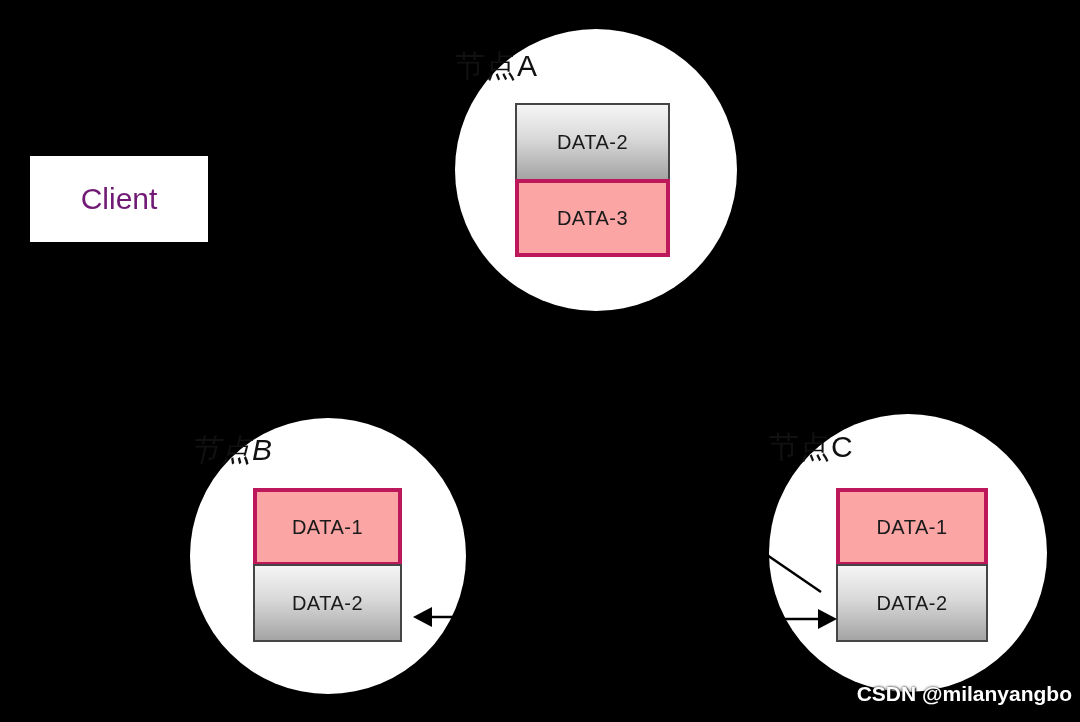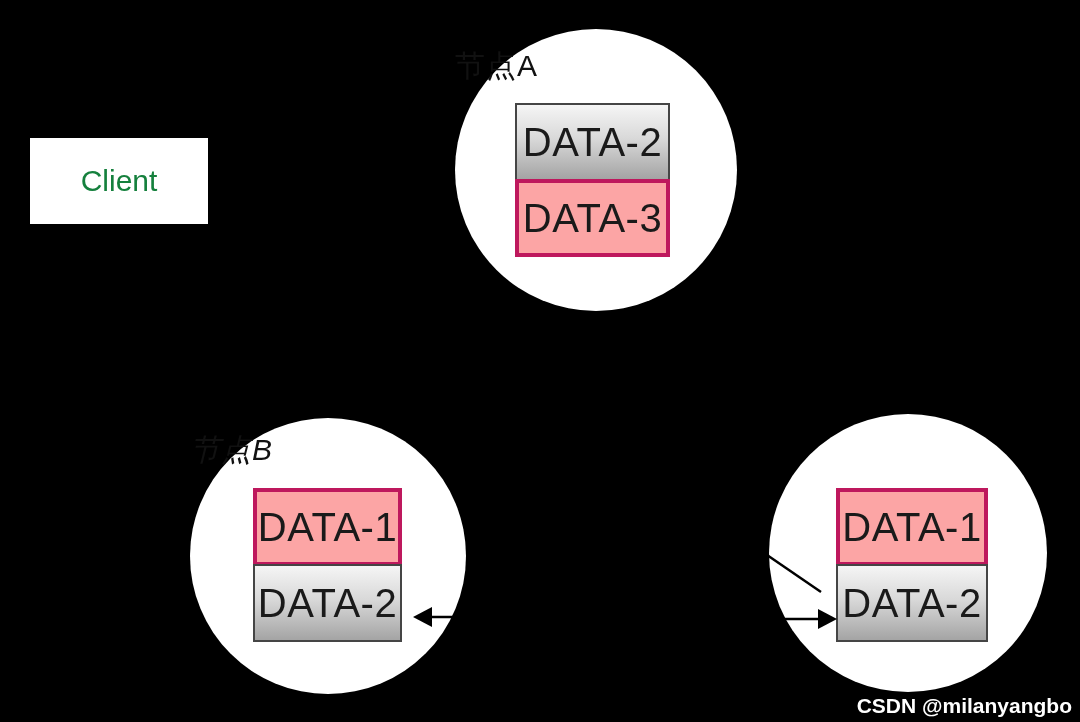--- a/index.html
+++ b/index.html
@@ -21,42 +21,42 @@
   #node-a-title{left:455px;width:282px;top:46px;}
   #node-b-title{left:190px;width:276px;top:430px;font-style:italic;}
   #node-c-title{left:769px;width:278px;top:427px;}
   .block-stack{position:absolute;}
   #node-a-stack{left:515px;top:103px;width:155px;}
   #node-b-stack{left:253px;top:488px;width:149px;}
   #node-c-stack{left:836px;top:488px;width:152px;}
   .block{
     box-sizing:border-box;width:100%;height:78px;
     display:flex;align-items:center;justify-content:center;
-    font-size:40px;color:#1a1a1a;letter-spacing:0.5px;
+    font-size:20px;color:#1a1a1a;letter-spacing:0.5px;
   }
   .block.flat{
     background:#fca5a5;border:4px solid #be185d;
   }
   .block.gradient{
     background:linear-gradient(to bottom,#f5f5f5 0%,#d9d9d9 45%,#a4a4a4 100%);
     border:2px solid #454545;
   }
   .block + .block{margin-top:-2px;}
   .client-box{
-    position:absolute;left:28px;top:136px;width:182px;height:90px;
+    position:absolute;left:28px;top:154px;width:182px;height:90px;
     background:#ffffff;border:2px solid #000;box-sizing:border-box;
     display:flex;align-items:center;justify-content:center;
-    font-size:30px;color:#15803d;
+    font-size:30px;color:#701a75;
   }
   .arrow-overlay{
     position:absolute;left:0;top:0;width:1080px;height:722px;
     pointer-events:none;
   }
   .watermark{
-    position:absolute;right:8px;bottom:4px;
+    position:absolute;right:8px;bottom:16px;
     color:#ffffff;font-size:21px;font-weight:bold;
     text-shadow:0 0 3px #000,1px 1px 2px #000;
   }
 </style>
 </head>
 <body>
 
 <div class="canvas">
 
   <div class="client-box">
@@ -71,20 +71,21 @@
   </div>
 
   <div class="node-circle" id="node-b-circle"></div>
   <div class="node-title" id="node-b-title">节点B</div>
   <div class="block-stack" id="node-b-stack">
     <div class="block flat">DATA-1</div>
     <div class="block gradient">DATA-2</div>
   </div>
 
   <div class="node-circle" id="node-c-circle"></div>
+  <div class="node-title" id="node-c-title">节点C</div>
   <div class="block-stack" id="node-c-stack">
     <div class="block flat">DATA-1</div>
     <div class="block gradient">DATA-2</div>
   </div>
 
   <svg class="arrow-overlay" viewBox="0 0 1080 722">
 
     <g>
       <line x1="458" y1="617" x2="429" y2="617" stroke="#000" stroke-width="2.5"></line>
       <polygon points="413,617 432,607 432,627" fill="#000"></polygon>

